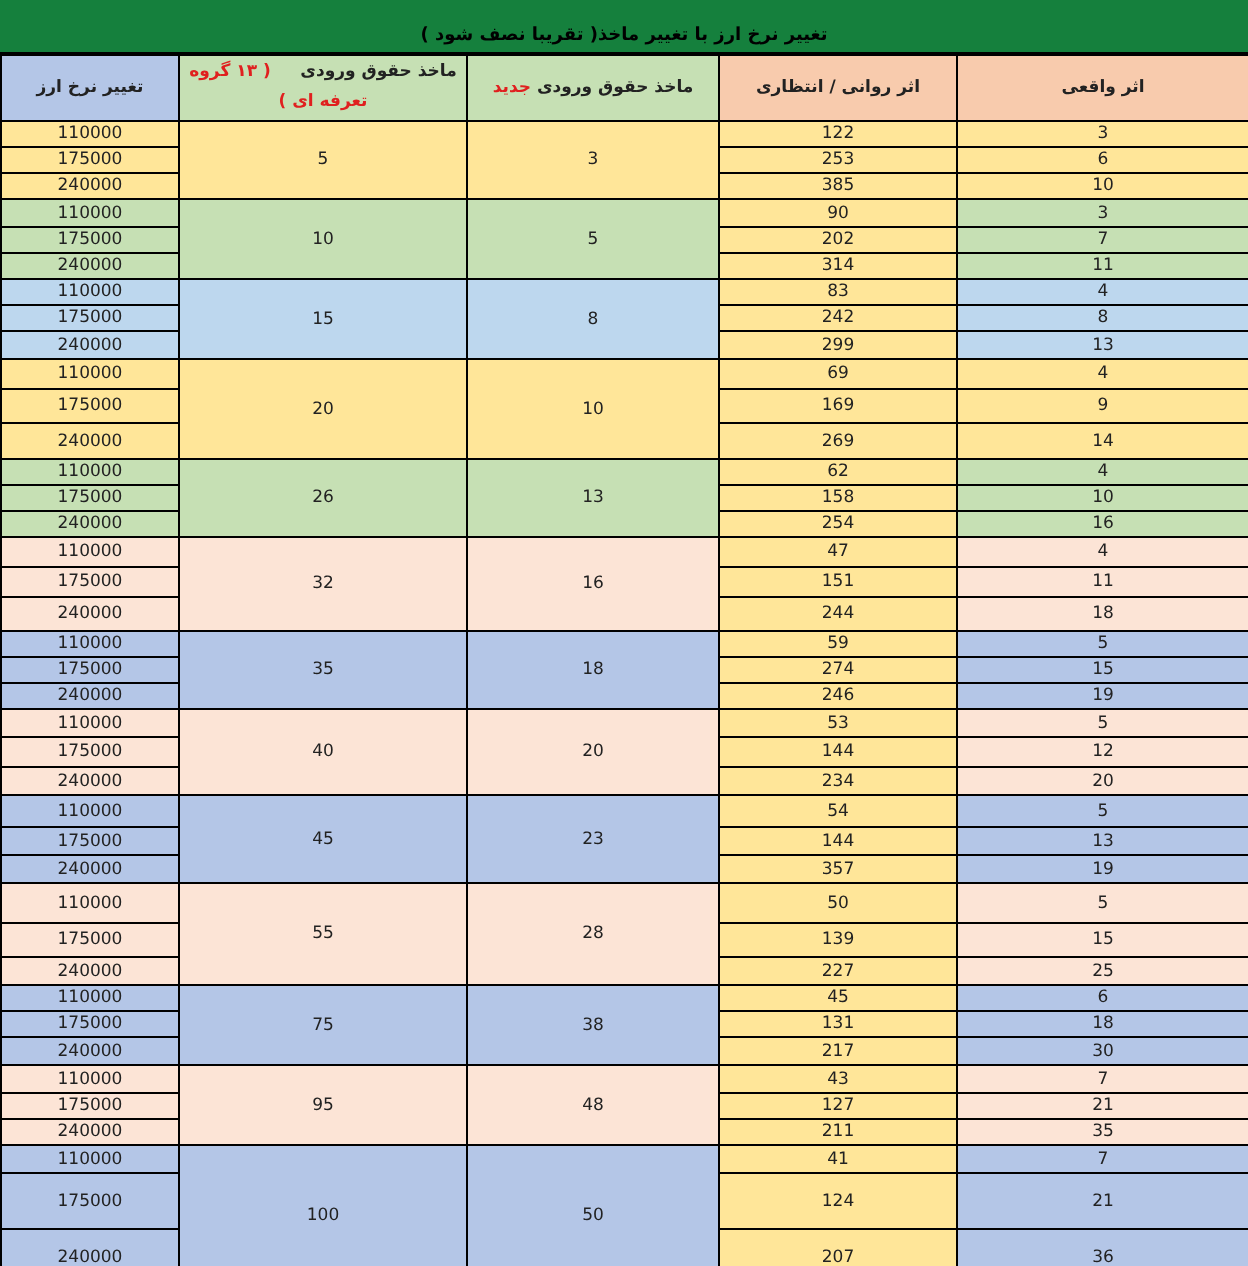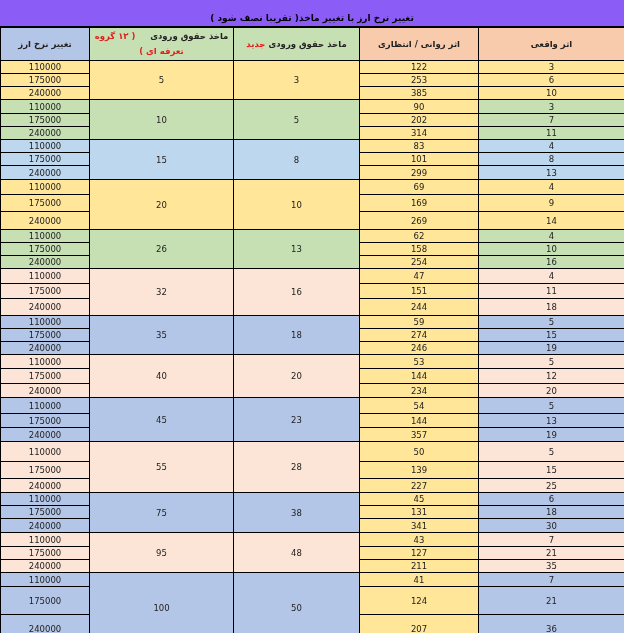--- a/index.html
+++ b/index.html
@@ -1,17 +1,17 @@
 <!DOCTYPE html>
 <html><head>
 <meta charset="utf-8">
 <style>
   html, body { margin:0; padding:0; }
   body { width:624px; height:633px; overflow:hidden; background:#e2efda; font-family:"DejaVu Sans", sans-serif; }
-  .sheet { position:relative; width:624px; height:614px; background:#8b5cf6; }
+  .sheet { position:relative; width:624px; height:614px; background:#15803d; }
   .title { position:absolute; left:0; top:0; width:624px; height:27px; display:flex; align-items:flex-end; justify-content:center; font-size:9px; font-weight:bold; color:#000; direction:rtl; padding-bottom:3px; box-sizing:border-box; border-bottom:1px solid #000; }
   table { position:absolute; left:0; top:27px; width:624px; border-collapse:collapse; table-layout:fixed; }
   td, th { border:1px solid #000; padding:0; text-align:center; font-size:8.5px; color:#222; overflow:hidden; white-space:nowrap; }
   th { font-size:8.5px; font-weight:bold; direction:rtl; white-space:normal; line-height:15px; }
   .red { color:#e0201f; }
   .h-blue { background:#b4c6e7; }
   .h-green { background:#c6e0b4; }
   .h-salmon { background:#f8cbad; }
   .yellow { background:#ffe699; }
   .green { background:#c6e0b4; }
@@ -85,21 +85,21 @@
         </tr>
         <tr style="height: 13px;">
           <td class="sky">110000</td>
           <td class="sky" rowspan="3">15</td>
           <td class="sky" rowspan="3">8</td>
           <td class="yellow">83</td>
           <td class="sky">4</td>
         </tr>
         <tr style="height: 13px;">
           <td class="sky">175000</td>
-          <td class="yellow">101</td>
+          <td class="yellow">242</td>
           <td class="sky">8</td>
         </tr>
         <tr style="height: 14px;">
           <td class="sky">240000</td>
           <td class="yellow">299</td>
           <td class="sky">13</td>
         </tr>
         <tr style="height: 15px;">
           <td class="yellow">110000</td>
           <td class="yellow" rowspan="3">20</td>
@@ -226,21 +226,21 @@
           <td class="yellow">45</td>
           <td class="blue">6</td>
         </tr>
         <tr style="height: 13px;">
           <td class="blue">175000</td>
           <td class="yellow">131</td>
           <td class="blue">18</td>
         </tr>
         <tr style="height: 14px;">
           <td class="blue">240000</td>
-          <td class="yellow">341</td>
+          <td class="yellow">217</td>
           <td class="blue">30</td>
         </tr>
         <tr style="height: 14px;">
           <td class="peach">110000</td>
           <td class="peach" rowspan="3">95</td>
           <td class="peach" rowspan="3">48</td>
           <td class="yellow">43</td>
           <td class="peach">7</td>
         </tr>
         <tr style="height: 13px;">

